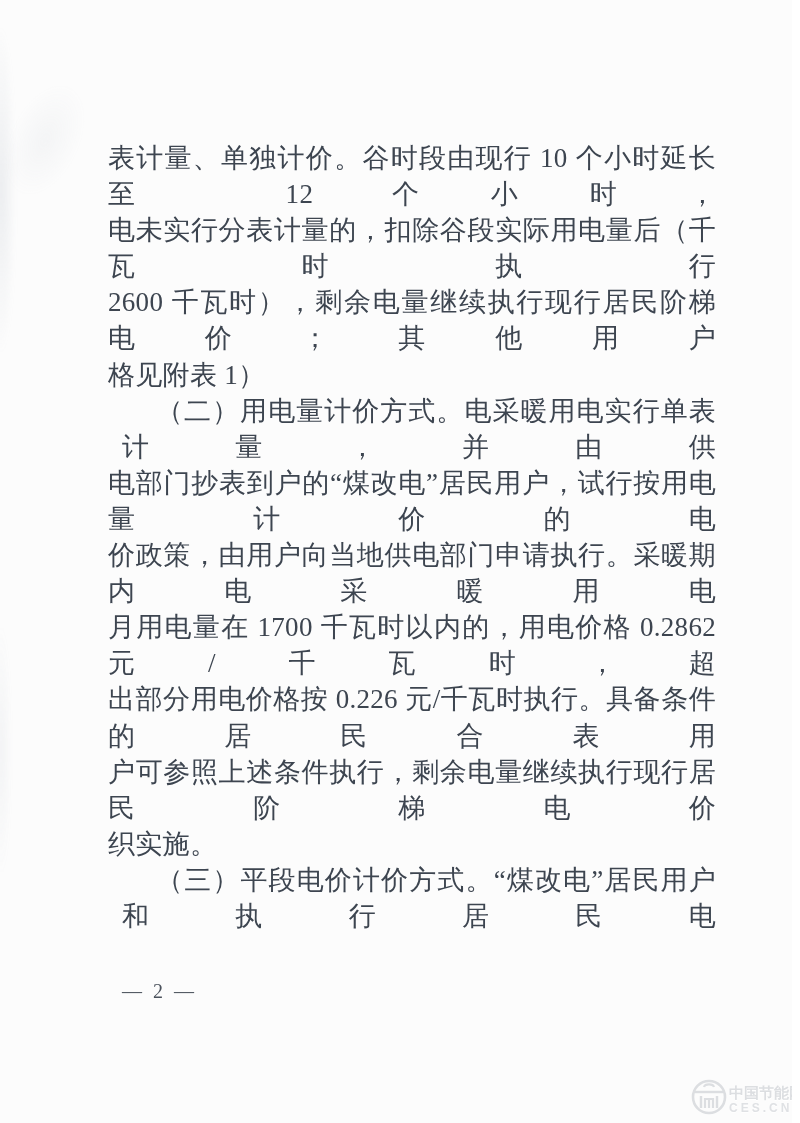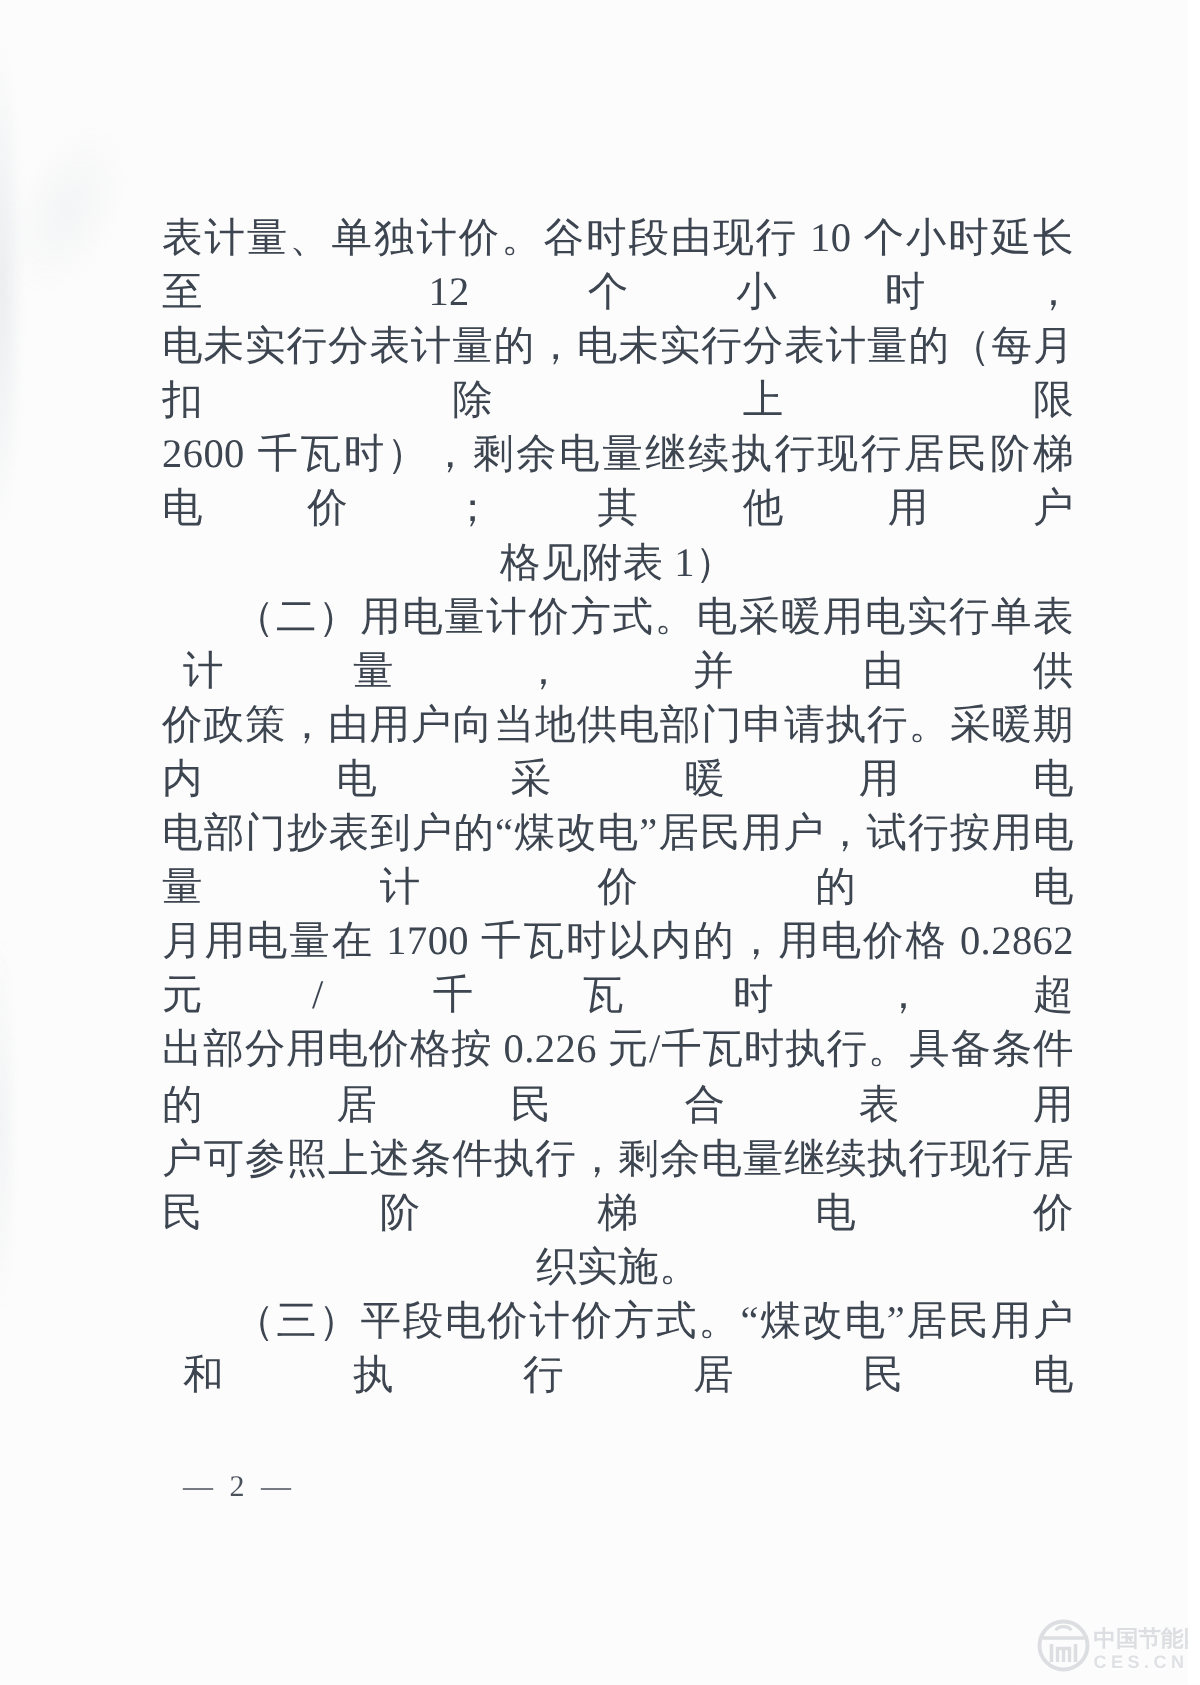--- a/index.html
+++ b/index.html
@@ -27,21 +27,21 @@
 
   .text-block {
     position: absolute;
     left: 108px; top: 140px;
     width: 608px;
     color: #3d4550;
     font-size: 27px;
     line-height: 36.1px;
     letter-spacing: 0.3px;
   }
-  .line { white-space: nowrap; text-align: center; }
+  .line { white-space: nowrap; }
   .line.fill {
     white-space: normal;
     text-align: justify;
     text-align-last: justify;
     text-justify: inter-character;
   }
   .line.indent { text-indent: 34px; margin-left: 14px; }
   .page-number {
     position: absolute;
     left: 122px; top: 980px;
@@ -83,26 +83,26 @@
 <body>
 
 <div class="page">
 
   <div class="smudge s1"></div>
   <div class="smudge s2"></div>
   <div class="smudge s3"></div>
 
   <div class="text-block">
     <div class="line fill">表计量、单独计价。谷时段由现行 10 个小时延长至 12 个小时，</div>
-    <div class="line fill">电未实行分表计量的，电未实行分表计量的（每月扣除上限</div>
+    <div class="line fill">电未实行分表计量的，扣除谷段实际用电量后（千瓦时执行</div>
     <div class="line fill">2600 千瓦时），剩余电量继续执行现行居民阶梯电价；其他用户</div>
     <div class="line">格见附表 1）</div>
     <div class="line fill indent">（二）用电量计价方式。电采暖用电实行单表计量，并由供</div>
+    <div class="line fill">电部门抄表到户的“煤改电”居民用户，试行按用电量计价的电</div>
     <div class="line fill">价政策，由用户向当地供电部门申请执行。采暖期内电采暖用电</div>
-    <div class="line fill">电部门抄表到户的“煤改电”居民用户，试行按用电量计价的电</div>
     <div class="line fill">月用电量在 1700 千瓦时以内的，用电价格 0.2862 元/千瓦时，超</div>
     <div class="line fill">出部分用电价格按 0.226 元/千瓦时执行。具备条件的居民合表用</div>
     <div class="line fill">户可参照上述条件执行，剩余电量继续执行现行居民阶梯电价</div>
     <div class="line">织实施。</div>
     <div class="line fill indent">（三）平段电价计价方式。“煤改电”居民用户和执行居民电</div>
 
   </div>
 
   <div class="page-number">— 2 —</div>
 

